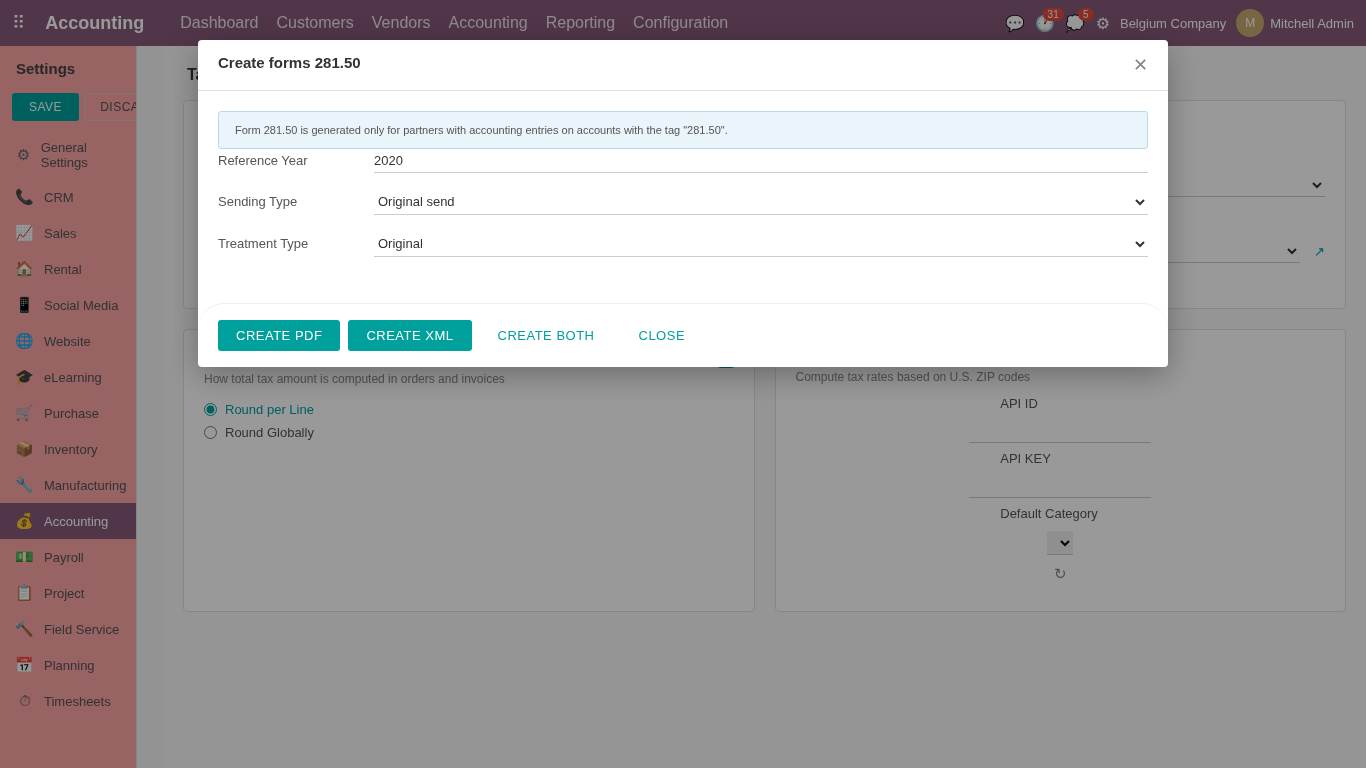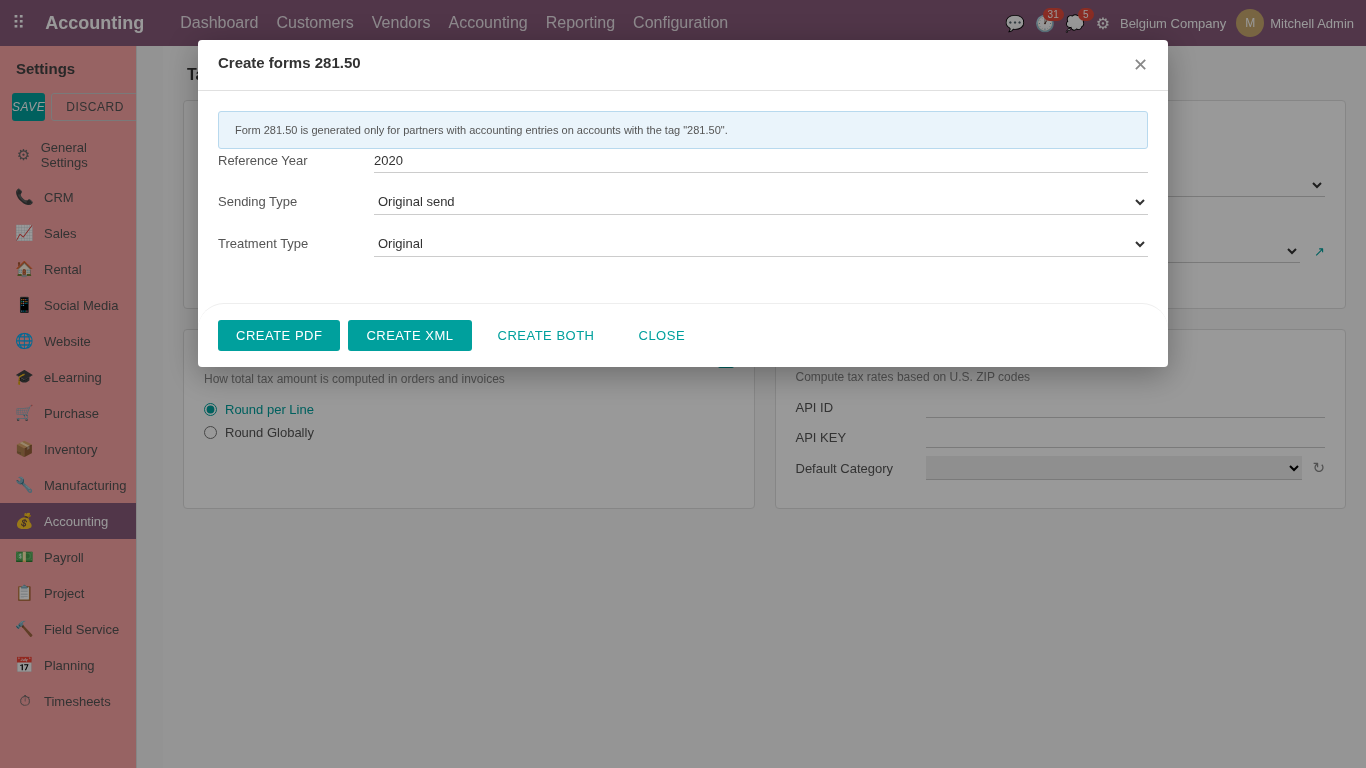--- a/index.html
+++ b/index.html
@@ -195,21 +195,21 @@
       background: transparent;
     }
     .field-ext { color: #00a09d; font-size: 13px; cursor: pointer; margin-left: 4px; }
     .field-input { border: none; border-bottom: 1px solid #ccc; padding: 3px 4px; font-size: 13px; width: 60px; outline: none; }
     .days-text { color: #555; font-size: 13px; }
     .configure-link { color: #00a09d; font-size: 13px; cursor: pointer; display: flex; align-items: center; gap: 4px; margin-top: 10px; }
     .radio-row { display: flex; align-items: center; gap: 8px; margin-bottom: 8px; }
     .radio-row input { accent-color: #00a09d; }
     .taxcloud-title { font-size: 14px; font-weight: 600; color: #333; margin-bottom: 4px; }
     .taxcloud-desc { color: #888; font-size: 12px; margin-bottom: 12px; }
-    .taxcloud-field { display: flex; align-items: center; margin-bottom: 8px; gap: 10px; }
+    .taxcloud-field { display: flex; align-items: center; margin-bottom: 8px; gap: 10px; flex-direction: column; }
     .taxcloud-label { width: 120px; color: #555; font-size: 13px; }
     .taxcloud-input { border: none; border-bottom: 1px solid #ccc; flex: 1; padding: 3px; font-size: 13px; outline: none; }
     .checkbox-blue { accent-color: #00a09d; width: 16px; height: 16px; cursor: pointer; }
     .refresh-icon { color: #888; cursor: pointer; font-size: 15px; }
   </style>
 </head>
 <body>
 
 <div class="topbar">
   <span class="topbar-grid-icon">⠿</span>
@@ -231,21 +231,21 @@
     <div class="topbar-user">
       <div class="avatar">M</div>
       <span>Mitchell Admin</span>
     </div>
   </div>
 </div>
 
 <div class="sidebar">
   <div class="sidebar-header">Settings</div>
   <div style="padding: 6px 12px 10px; display:flex; gap:6px;">
-    <button class="btn-primary" style="padding:6px 0; font-size:12px;font-style:italic;">SAVE</button>
+    <button class="btn-primary" style="padding:6px 17px; font-size:12px;">SAVE</button>
     <button class="btn-secondary" style="padding:6px 14px; font-size:12px; border:1px solid #ccc; color:#555;">DISCARD</button>
   </div>
 
   <div class="sidebar-item">
     <span class="sidebar-icon">⚙</span>
     <span>General Settings</span>
   </div>
   <div class="sidebar-item">
     <span class="sidebar-icon">📞</span>
     <span>CRM</span>

